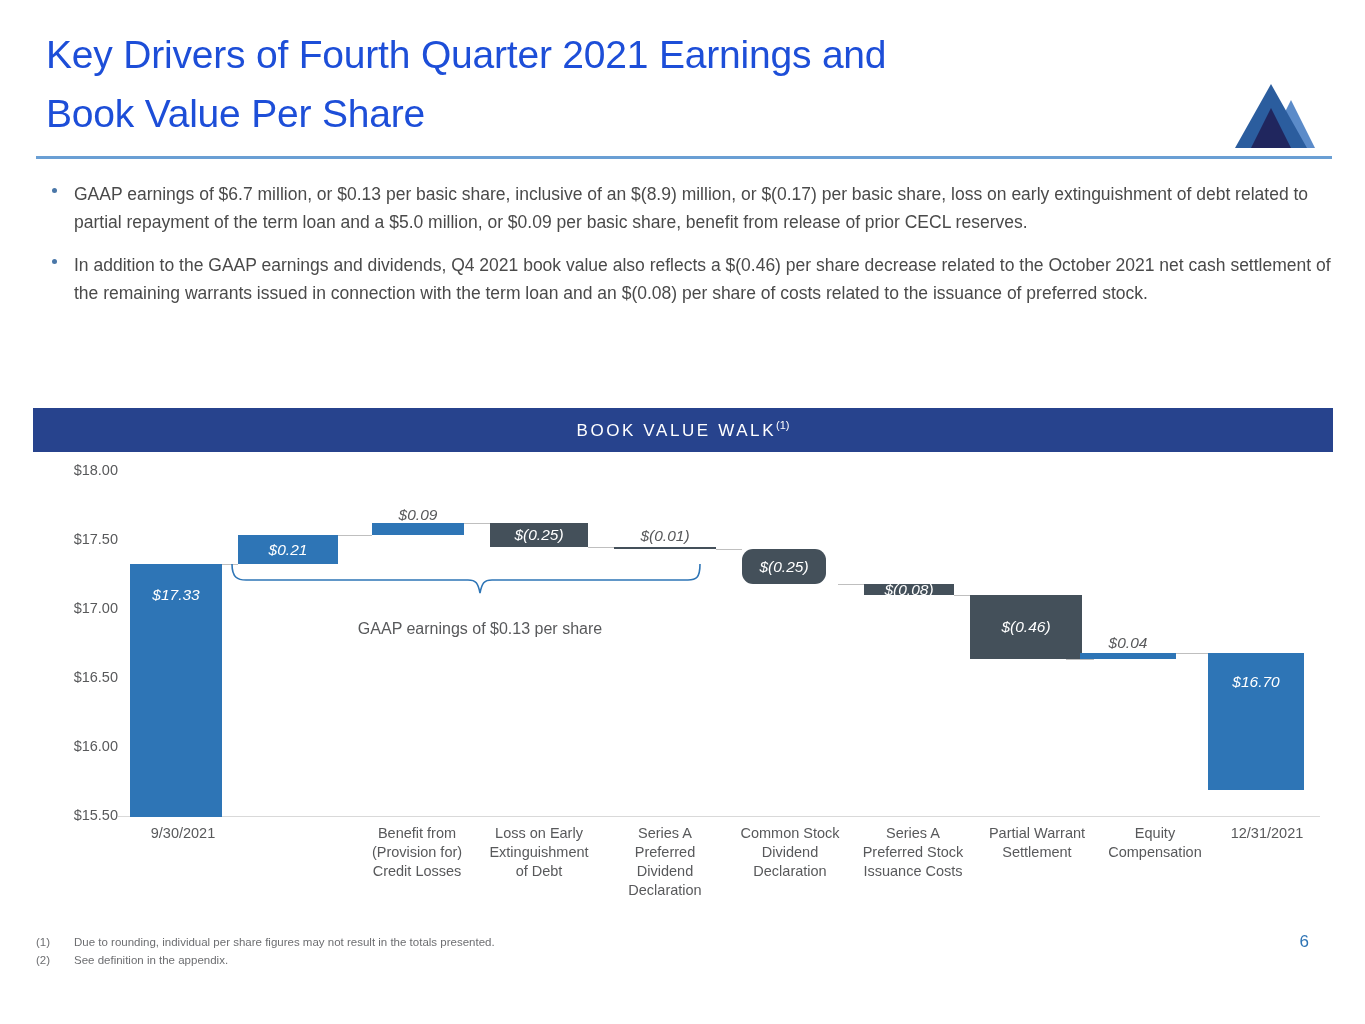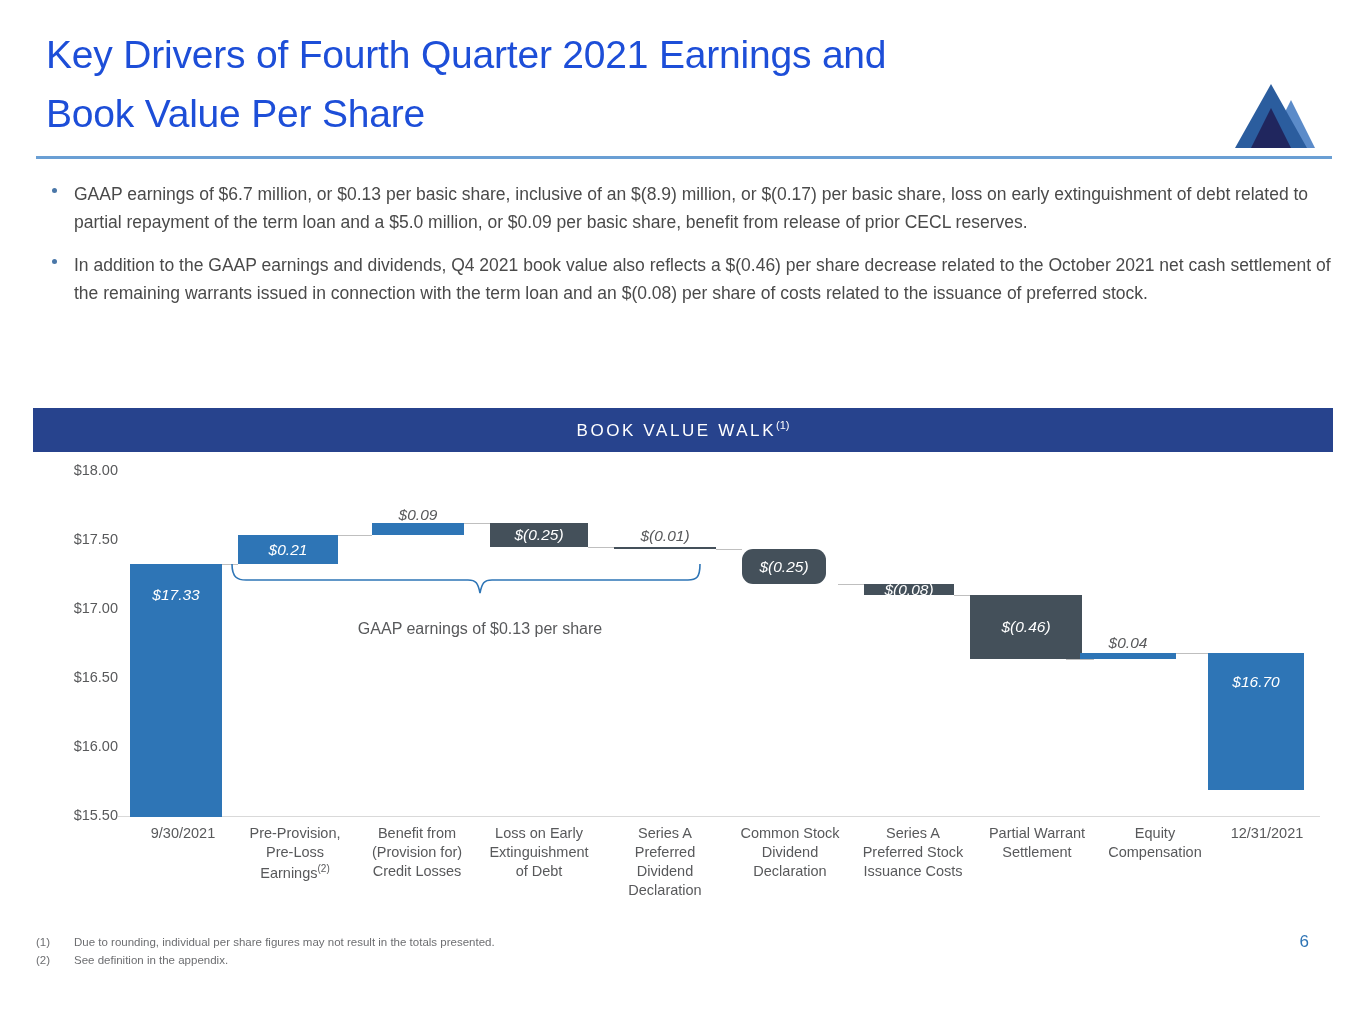--- a/index.html
+++ b/index.html
@@ -197,25 +197,20 @@
       <svg class="brace" width="1202" height="260" viewBox="0 0 1202 260">
         <path d="M114,112 C114,126 120,128 128,128 L350,128 C358,128 360,131 362,141 C364,131 366,128 374,128 L570,128 C578,128 582,126 582,112" fill="none" stroke="#2e75b6" stroke-width="1.6"></path>
       </svg>
       <div class="brace-label" style="left:362px; top:168px; transform:translateX(-50%);">GAAP earnings of $0.13 per share</div>
     </div>
 
     <div class="xlabels">
       <div class="xlabel" style="left:0px;   width:130px;">
           <div>9/30/2021</div>
         </div>
-      <div class="xlabel" style="left:116px; width:122px;">
-          <div>Pre-Provision,</div>
-          <div>Pre-Loss</div>
-          <div>Earnings<sup>(2)</sup></div>
-        </div>
       <div class="xlabel" style="left:238px; width:122px;">
           <div>Benefit from</div>
           <div>(Provision for)</div>
           <div>Credit Losses</div>
         </div>
       <div class="xlabel" style="left:358px; width:126px;">
           <div>Loss on Early</div>
           <div>Extinguishment</div>
           <div>of Debt</div>
         </div>

